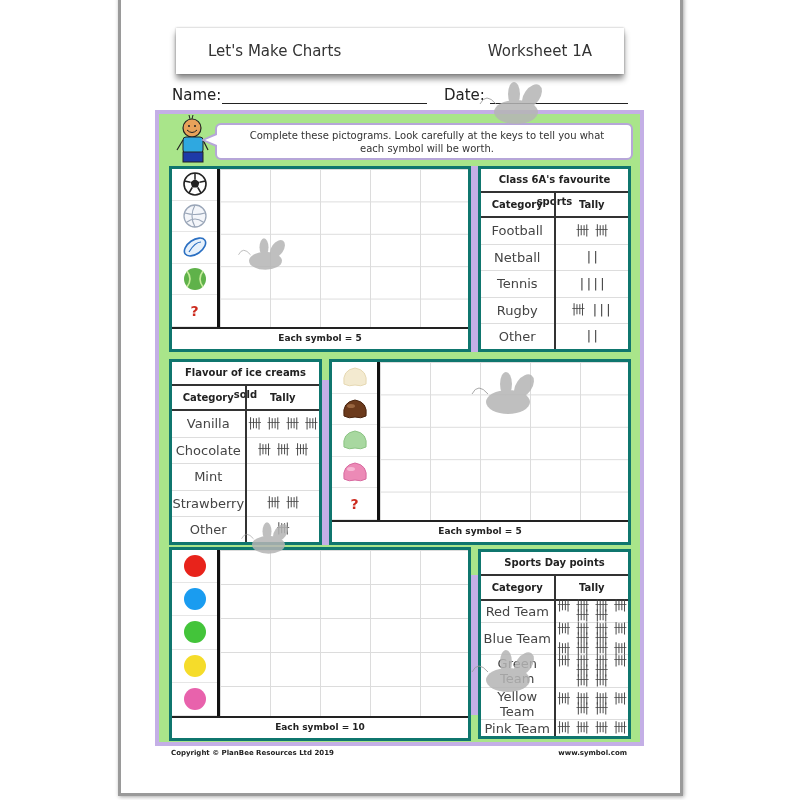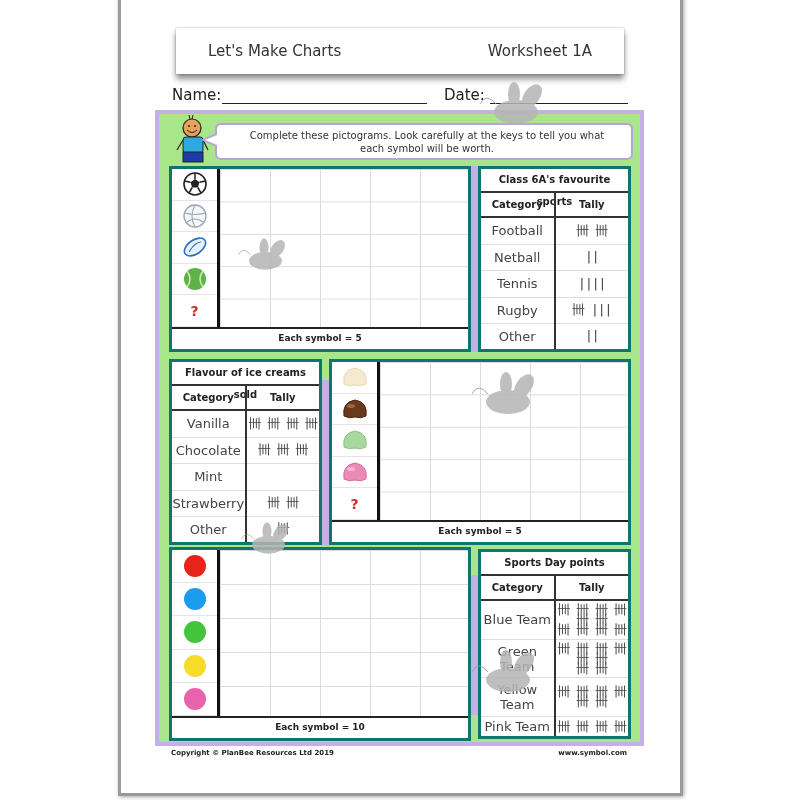--- a/index.html
+++ b/index.html
@@ -269,20 +269,24 @@
 
 <div class="panel tally-panel" style="left:478px;top:549px;width:153px;height:190px;">
   <div class="ttl">Sports Day points</div>
   <table>
     <tbody>
         <tr>
       <th>Category</th>
       <th>Tally</th>
     </tr>
     <tr>
+          <td>Red Team</td>
+          <td class="tally-marks" style="white-space:pre-line;">卌 卌 卌 卌 卌 卌</td>
+        </tr>
+    <tr>
           <td>Blue Team</td>
           <td class="tally-marks" style="white-space:pre-line;">卌 卌 卌 卌 卌 卌
 卌 卌 卌 卌</td>
         </tr>
     <tr>
           <td>Green Team</td>
           <td class="tally-marks" style="white-space:pre-line;">卌 卌 卌 卌 卌 卌
 卌 卌</td>
         </tr>
     <tr>

